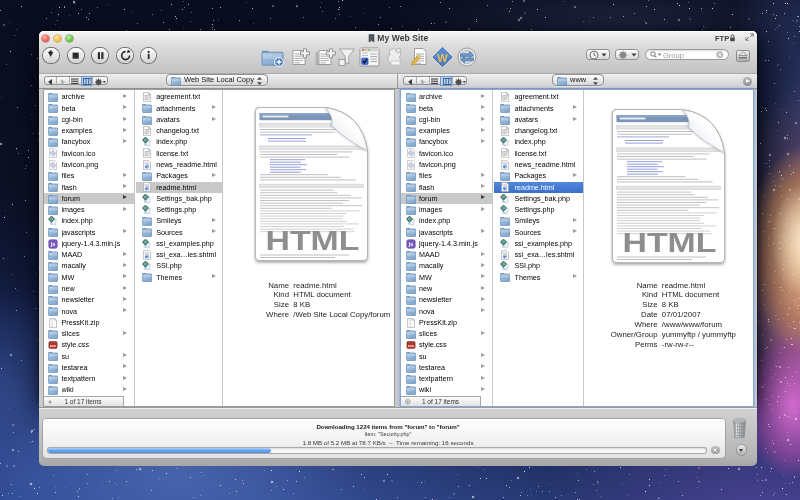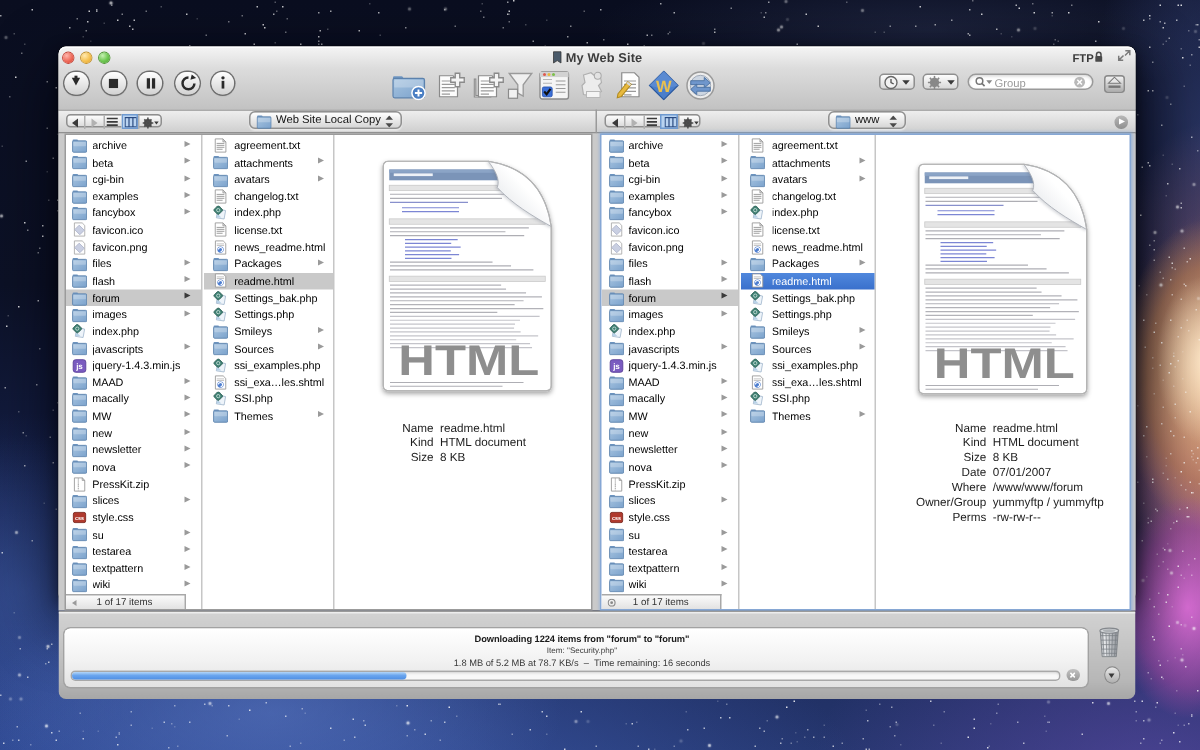--- a/index.html
+++ b/index.html
@@ -575,20 +575,21 @@
 <path d="M71.5,1.5 C76.5,8 79.5,14 77.5,19 C87.5,30 101,38 113.5,45.0" fill="none" stroke="#6a7280" stroke-width="2.4" opacity="0.30" filter="url(#pblurL)"></path>
 </g>
 <path d="M71.5,1.5 C76.5,8 79.5,14 77.5,19 C87.5,30 101,38 113.5,45.0 Q108,7 71.5,1.5 Z" fill="url(#gflapL)" stroke="#a9aeb5" stroke-width="0.6"></path>
 <path d="M5,1.5 H71.5 Q108,7 113.5,45.0 V151 Q113.5,154.5 110,154.5 H5 Q1.5,154.5 1.5,151 V5 Q1.5,1.5 5,1.5 Z" fill="none" stroke="#b4b4b4" stroke-width="0.8"></path>
 </g>
           </svg>
           <div style="position:absolute;left:95.5px;top:191px;width:310px;font-size:7.8px;line-height:9.9px;color:#1c1c1c">
             <div style="white-space:nowrap"><span style="display:inline-block;width:150px;text-align:right">Name</span>&nbsp;&nbsp;readme.html</div>
             <div style="white-space:nowrap"><span style="display:inline-block;width:150px;text-align:right">Kind</span>&nbsp;&nbsp;HTML document</div>
             <div style="white-space:nowrap"><span style="display:inline-block;width:150px;text-align:right">Size</span>&nbsp;&nbsp;8 KB</div>
+            <div style="white-space:nowrap"><span style="display:inline-block;width:150px;text-align:right">Where</span>&nbsp;&nbsp;/Web Site Local Copy/forum</div>
           </div>
           <div style="position:absolute;left:0;top:306.5px;width:80px;height:9.5px;background:linear-gradient(#fbfbfb,#e2e2e2);border-top:1px solid #a8a8a8;border-right:1px solid #a8a8a8;font-size:6.5px;color:#333;line-height:9.5px;text-align:center"><div style="position:absolute;left:4px;top:2.8px;width:0;height:0;border:2.2px solid transparent;border-right:3.4px solid #9a9a9a;border-left:none"></div>1 of 17 items</div>
         </div><div style="position:absolute;left:362px;top:58.5px;width:352px;height:316px;background:#fff;box-shadow:0 0 0 1px #86a7d4, 0 0 2px 2px rgba(120,165,225,0.6);overflow:hidden">
           <div style="position:absolute;left:90.7px;top:0;width:1px;height:316px;background:#c6c6c6"></div>
           <div style="position:absolute;left:181.5px;top:0;width:1px;height:316px;background:#c6c6c6"></div>
           <svg class="fi" style="left:4.5px;top:2.5999999999999996px;width:10px;height:10px">
             <use href="#i-folder"></use>
           </svg>
           <div class="fn" style="left:18px;top:1.90px;width:70.7px;">archive</div>
           <div class="arr" style="left:79.7px;top:4.50px;border-left-color:#9a9a9a"></div>

